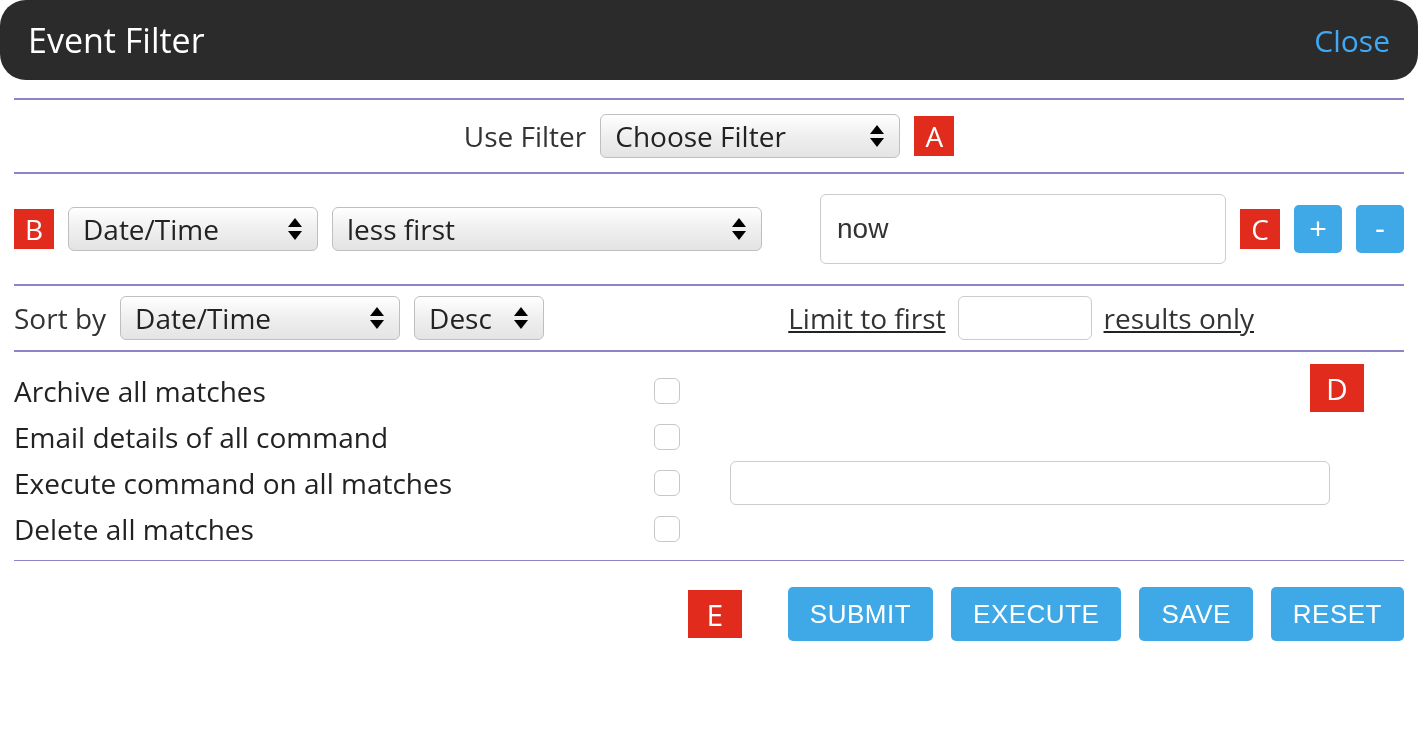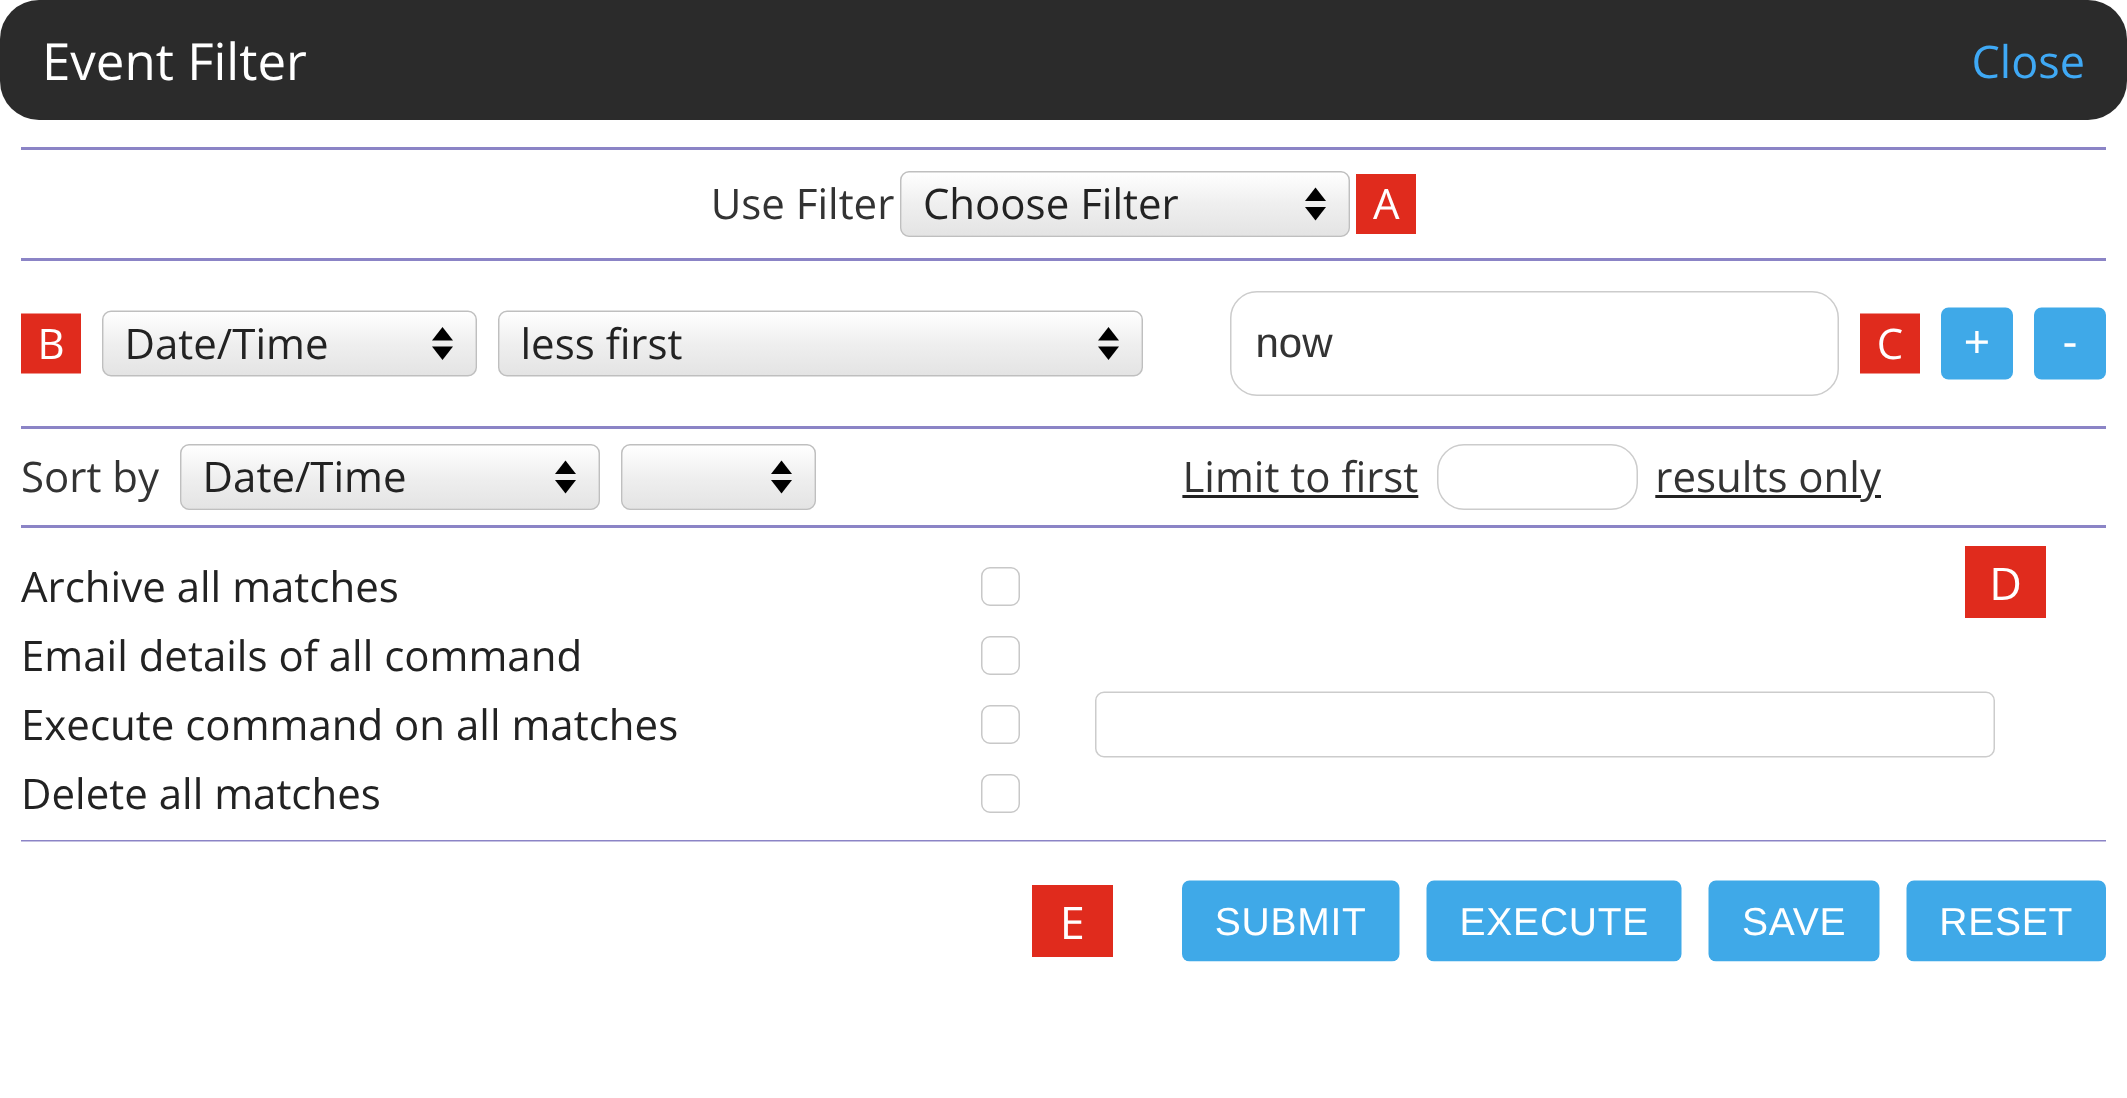--- a/index.html
+++ b/index.html
@@ -37,21 +37,21 @@
     border-top: 1px solid #8b84c6;
     margin: 0;
   }
   .rule.thick {
     border-top: 2px solid #8b84c6;
   }
   .row-usefilter {
     display: flex;
     align-items: center;
     justify-content: center;
-    gap: 4px;
+    gap: 14px;
     padding: 14px 0;
   }
   .row-criteria {
     display: flex;
     align-items: center;
     gap: 14px;
     padding: 20px 0;
   }
   .row-sort {
     display: flex;
@@ -107,21 +107,21 @@
   }
   .caret .tri-down {
     width: 0; height: 0;
     border-left: 7px solid transparent;
     border-right: 7px solid transparent;
     border-top: 9px solid #000;
   }
 
   .text-input {
     border: 1px solid #ccc;
-    border-radius: 18px;
+    border-radius: 6px;
     padding: 18px 16px;
     font-size: 28px;
     color: #333;
     background: #fff;
   }
   .text-input.small {
     padding: 8px 10px;
     font-size: 24px;
   }
 
@@ -284,20 +284,21 @@
 
     <div class="select-wrap" style="min-width:280px">
       <span class="sel-text">Date/Time</span>
       <span class="caret">
         <span class="tri-up"></span>
           <span class="tri-down"></span>
       </span>
     </div>
 
     <div class="select-wrap" style="min-width:130px">
+      <span class="sel-text">Desc</span>
       <span class="caret">
         <span class="tri-up"></span>
           <span class="tri-down"></span>
       </span>
     </div>
 
     <div class="limit-group">
       <span class="label">Limit to first</span>
       <input type="text" class="text-input small limit-input" value="" style="">
       <span class="label">results only</span>

